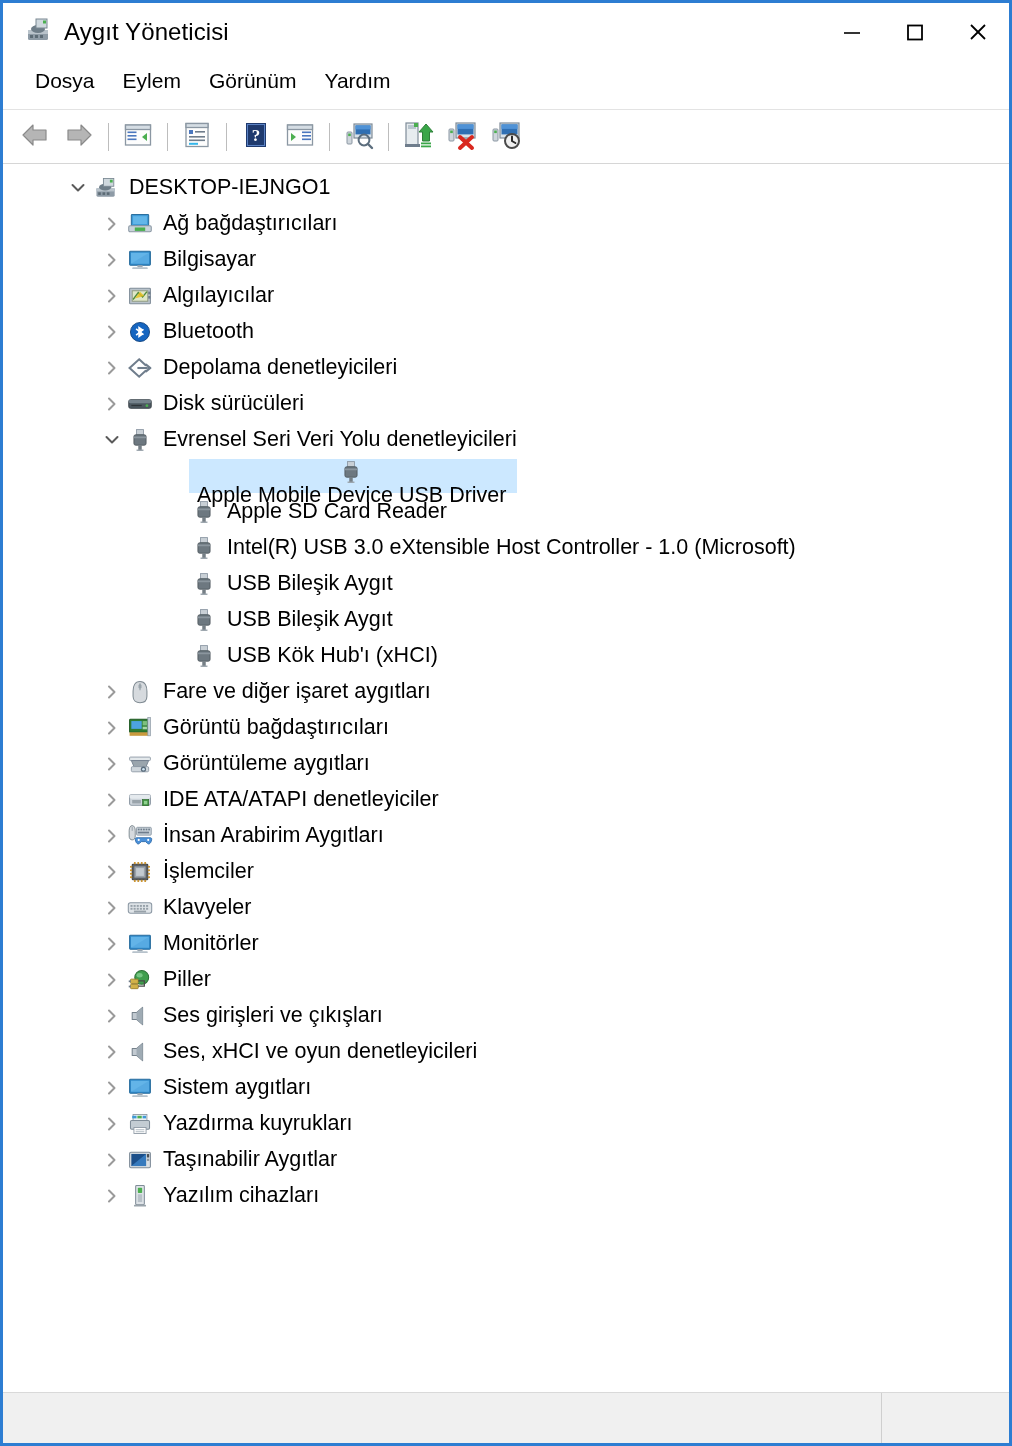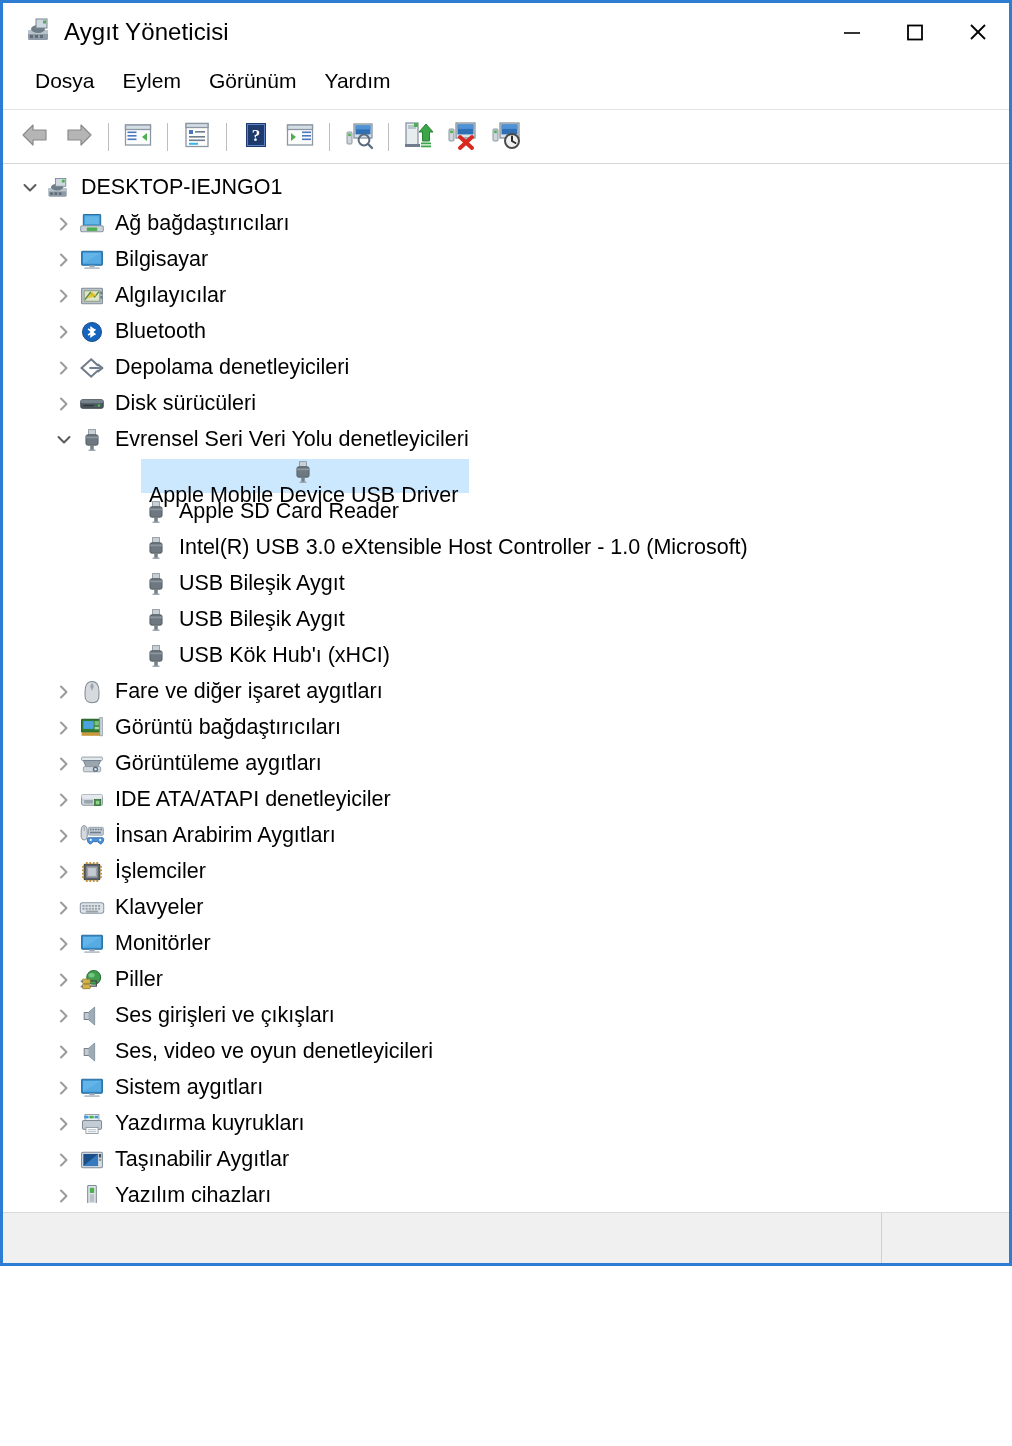--- a/index.html
+++ b/index.html
@@ -12,21 +12,21 @@
     height: 1446px;
     font-family: "Liberation Sans", sans-serif;
     overflow: hidden;
   }
 
   
   #window {
     position: absolute;
     left: 0; top: 0;
     width: 1012px;
-    height: 1266px;
+    height: 1446px;
     box-sizing: border-box;
     border: 3px solid #2d7dd2;
     background: #ffffff;
     display: flex;
     flex-direction: column;
   }
 
   
   .titlebar {
     height: 62px;
@@ -112,20 +112,21 @@
     position: relative;
     overflow: hidden;
     padding-top: 6px;
   }
   .row {
     height: 36px;
     display: flex;
     align-items: center;
     white-space: nowrap;
     position: relative;
+    margin-left: 48px;
   }
   .chev {
     width: 26px;
     min-width: 26px;
     display: flex;
     align-items: center;
     justify-content: center;
   }
   .chev.empty { visibility: hidden; }
   .icon-cell {
@@ -865,21 +866,21 @@
             <path d="M6 3.5 L11.5 9 L6 14.5" fill="none" stroke="#9a9a9a" stroke-width="2" stroke-linecap="round" stroke-linejoin="round"></path>
           </svg>
         </div>
         <div class="sel-wrap">
           <div class="icon-cell">
             <svg width="26" height="26" viewBox="0 0 30 30">
       <path d="M6 11 L11 11 L18 5 L18 25 L11 19 L6 19 Z" fill="#c2cad1" stroke="#75818b" stroke-width="1.2" stroke-linejoin="round"></path>
       <path d="M11 11 L18 5 L18 25 L11 19 Z" fill="#9fabb4"></path>
     </svg>
           </div>
-          <div class="label">Ses, video ve oyun denetleyicileri</div>
+          <div class="label">Ses, xHCI ve oyun denetleyicileri</div>
         </div>
       </div>
       <div class="row d1">
         <div class="chev">
           <svg width="18" height="18" viewBox="0 0 18 18">
             <path d="M6 3.5 L11.5 9 L6 14.5" fill="none" stroke="#9a9a9a" stroke-width="2" stroke-linecap="round" stroke-linejoin="round"></path>
           </svg>
         </div>
         <div class="sel-wrap">
           <div class="icon-cell">

